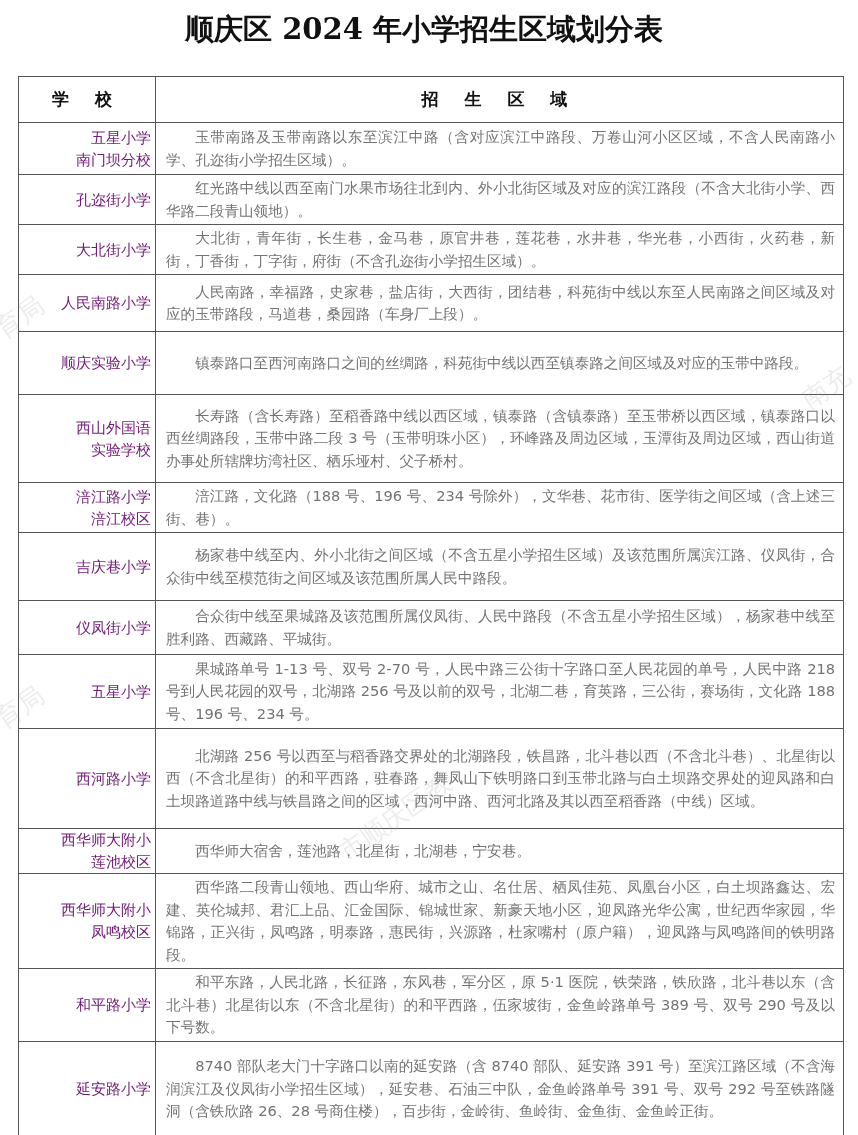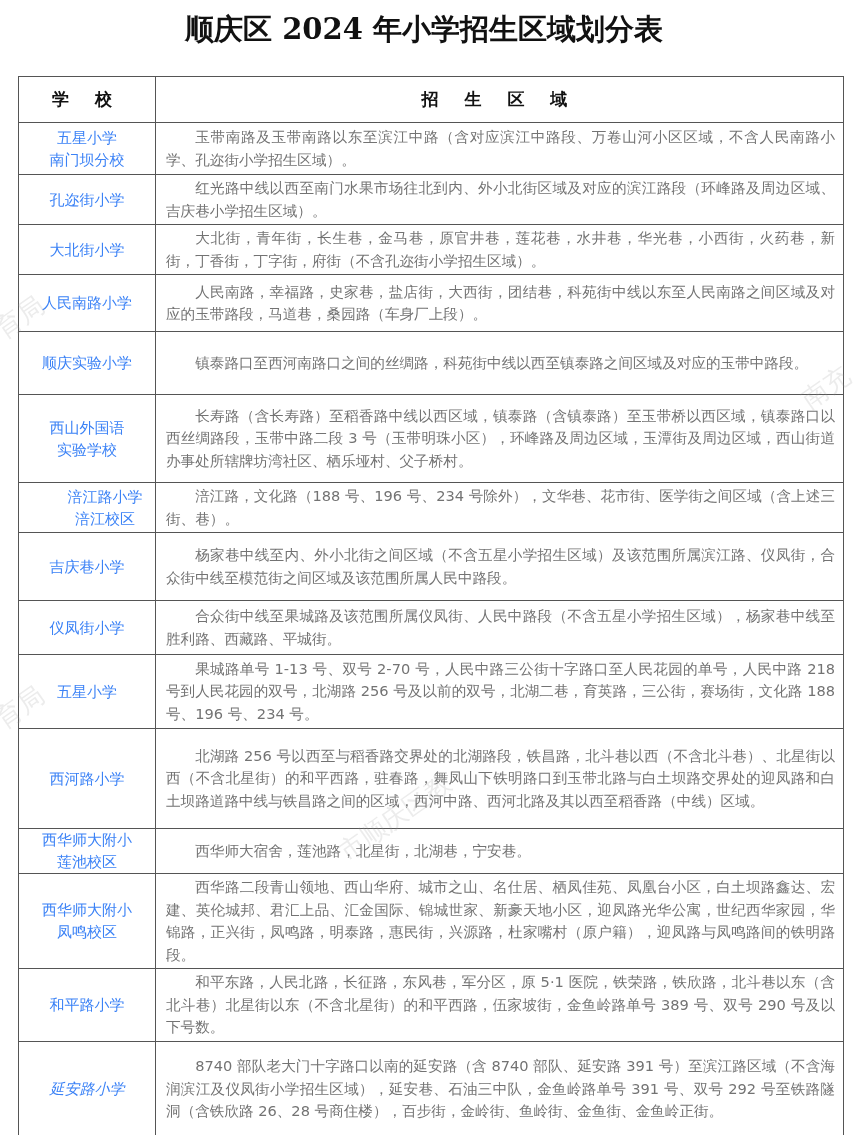--- a/index.html
+++ b/index.html
@@ -27,25 +27,25 @@
     }
     table.zone th {
       height: 43px;
       font-family: "DejaVu Sans", "Liberation Sans", sans-serif;
       font-weight: bold; font-size: 17px; letter-spacing: 10px;
       color: #111;
     }
     col.c1 { width: 137px; }
     col.c2 { width: 688px; }
     td.school {
-      text-align: center;
+      text-align: right;
       font-family: "DejaVu Sans", "Liberation Sans", sans-serif;
       font-size: 15px; line-height: 22px;
       padding: 0 4px;
-      color: #3b82f6;
+      color: #701a75;
     }
     td.area {
       font-family: "DejaVu Sans", "Liberation Sans", sans-serif;
       font-size: 14.6px; line-height: 22.5px;
       padding: 2px 8px 2px 10px;
       text-indent: 2em;
       text-align: justify;
       color: #737373;
     }
     .watermark {
@@ -71,21 +71,21 @@
     </tr>
   </thead>
   <tbody id="rows">
       <tr style="height: 52px;">
         <td class="school" style="white-space: pre-line;">五星小学
 南门坝分校</td>
         <td class="area">玉带南路及玉带南路以东至滨江中路（含对应滨江中路段、万卷山河小区区域，不含人民南路小学、孔迩街小学招生区域）。</td>
       </tr>
       <tr style="height: 50px;">
         <td class="school" style="white-space: pre-line; margin-left: 8px;">孔迩街小学</td>
-        <td class="area">红光路中线以西至南门水果市场往北到内、外小北街区域及对应的滨江路段（环峰路及周边区域、吉庆巷小学招生区域）。</td>
+        <td class="area">红光路中线以西至南门水果市场往北到内、外小北街区域及对应的滨江路段（不含大北街小学、西华路二段青山领地）。</td>
       </tr>
       <tr style="height: 50px; margin-top: 46px;">
         <td class="school" style="white-space: pre-line;">大北街小学</td>
         <td class="area">大北街，青年街，长生巷，金马巷，原官井巷，莲花巷，水井巷，华光巷，小西街，火药巷，新街，丁香街，丁字街，府街（不含孔迩街小学招生区域）。</td>
       </tr>
       <tr style="height: 57px;">
         <td class="school" style="white-space: pre-line;">人民南路小学</td>
         <td class="area">人民南路，幸福路，史家巷，盐店街，大西街，团结巷，科苑街中线以东至人民南路之间区域及对应的玉带路段，马道巷，桑园路（车身厂上段）。</td>
       </tr>
       <tr style="height: 63px;">
@@ -126,21 +126,21 @@
       <tr style="height: 90px;">
         <td class="school" style="white-space: pre-line;">西华师大附小
 凤鸣校区</td>
         <td class="area">西华路二段青山领地、西山华府、城市之山、名仕居、栖凤佳苑、凤凰台小区，白土坝路鑫达、宏建、英伦城邦、君汇上品、汇金国际、锦城世家、新豪天地小区，迎凤路光华公寓，世纪西华家园，华锦路，正兴街，凤鸣路，明泰路，惠民街，兴源路，杜家嘴村（原户籍），迎凤路与凤鸣路间的铁明路段。</td>
       </tr>
       <tr style="height: 73px;">
         <td class="school" style="white-space: pre-line;">和平路小学</td>
         <td class="area">和平东路，人民北路，长征路，东风巷，军分区，原 5·1 医院，铁荣路，铁欣路，北斗巷以东（含北斗巷）北星街以东（不含北星街）的和平西路，伍家坡街，金鱼岭路单号 389 号、双号 290 号及以下号数。</td>
       </tr>
       <tr style="height: 95px;">
-        <td class="school" style="white-space: pre-line; font-style: italic;">延安路小学</td>
+        <td class="school" style="white-space: pre-line;">延安路小学</td>
         <td class="area">8740 部队老大门十字路口以南的延安路（含 8740 部队、延安路 391 号）至滨江路区域（不含海润滨江及仪凤街小学招生区域），延安巷、石油三中队，金鱼岭路单号 391 号、双号 292 号至铁路隧洞（含铁欣路 26、28 号商住楼），百步街，金岭街、鱼岭街、金鱼街、金鱼岭正街。</td>
       </tr>
     </tbody>
 </table>
 
 <div class="watermark" style="left:-6px; top:300px;">育局</div>
 <div class="watermark" style="left:-6px; top:690px;">育局</div>
 <div class="watermark" style="left:330px; top:800px;">市顺庆区教</div>
 <div class="watermark" style="left:800px; top:370px;">南充</div>
 

